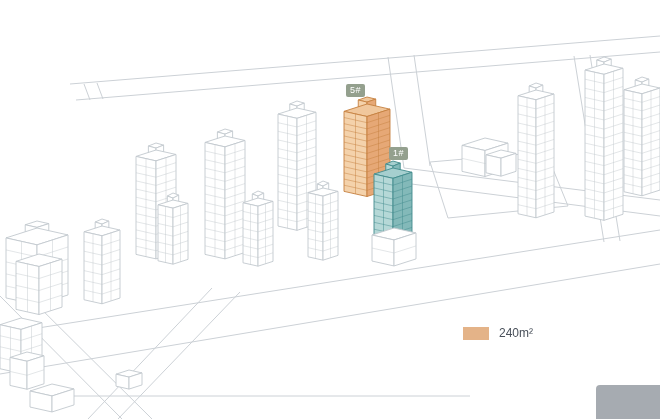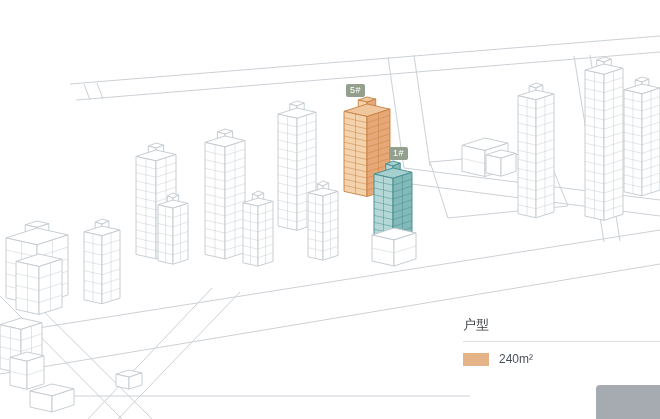--- a/index.html
+++ b/index.html
@@ -436,21 +436,20 @@
       <polygon points="116,374.16 129,370 142,372.912 129,377.072" fill="#ffffff" stroke="#c2c8ce" stroke-width="0.9" stroke-linejoin="round"></polygon>
       <polygon points="116,374.16 129,377.072 129,389.072 116,386.16" fill="#ffffff" stroke="#c2c8ce" stroke-width="0.9" stroke-linejoin="round"></polygon>
       <polygon points="129,377.072 142,372.912 142,384.912 129,389.072" fill="#ffffff" stroke="#c2c8ce" stroke-width="0.9" stroke-linejoin="round"></polygon>
     </svg>
 
   <div class="tag" style="left: 346px; top: 84px; background: rgb(148, 160, 142);">5#</div>
 
   <div class="tag" style="left: 389px; top: 147px; background: rgb(148, 160, 142);">1#</div>
 
   <div class="legend">
-    <div class="legend-title">户型</div>
     <div class="legend-row">
       <span class="swatch" style="background: rgb(228, 179, 136);"></span>
       <span class="legend-label">240m²</span>
     </div>
   </div>
 
   <div class="watermark" style="background: rgb(150, 156, 163);"></div>
 
 </div>
 

